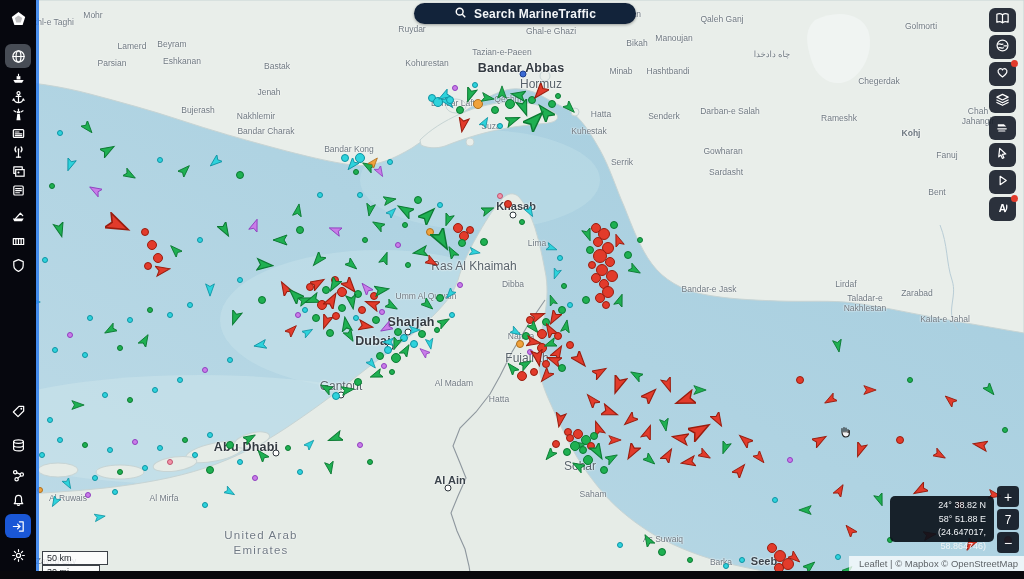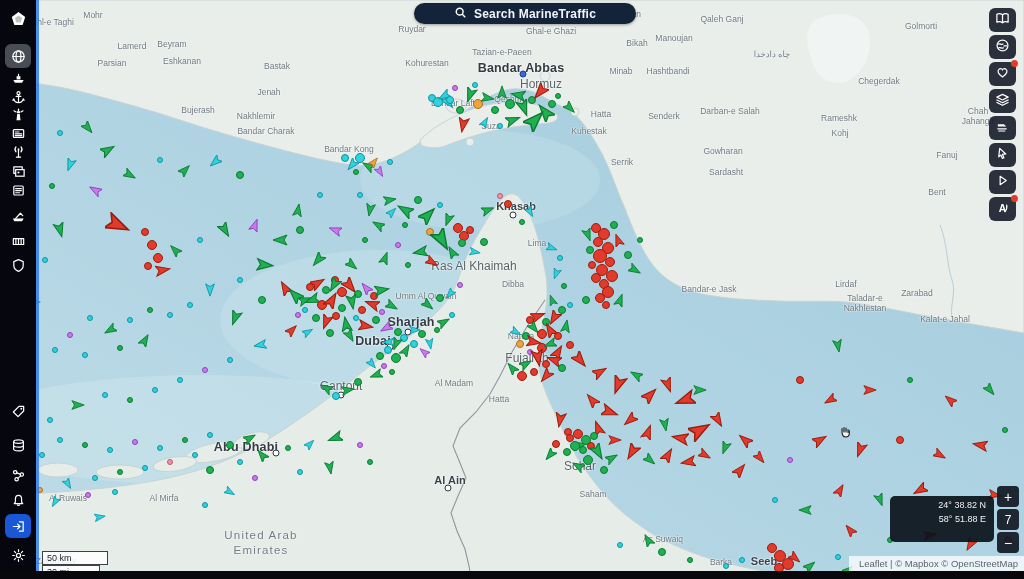--- a/index.html
+++ b/index.html
@@ -132,21 +132,21 @@
         <div class="map-label" style="left: 921px; top: 26px;">Golmorti</div>
         <div class="map-label" style="left: 772px; top: 54px;">چاه دادخدا</div>
         <div class="map-label" style="left: 621px; top: 71px;">Minab</div>
         <div class="map-label" style="left: 668px; top: 71px;">Hashtbandi</div>
         <div class="map-label" style="left: 879px; top: 81px;">Chegerdak</div>
         <div class="map-label" style="left: 601px; top: 114px;">Hatta</div>
         <div class="map-label" style="left: 589px; top: 131px;">Kuhestak</div>
         <div class="map-label" style="left: 664px; top: 116px;">Senderk</div>
         <div class="map-label" style="left: 730px; top: 111px;">Darban-e Salah</div>
         <div class="map-label" style="left: 839px; top: 118px;">Rameshk</div>
-        <div class="map-label" style="left: 840px; top: 133px;">Kohj</div>
+        <div class="map-label" style="left: 911px; top: 133px; font-weight: bold;">Kohj</div>
         <div class="map-label" style="left: 978px; top: 116px;">Chah Jahangir</div>
         <div class="map-label" style="left: 723px; top: 151px;">Gowharan</div>
         <div class="map-label" style="left: 726px; top: 172px;">Sardasht</div>
         <div class="map-label" style="left: 622px; top: 162px;">Serrik</div>
         <div class="map-label" style="left: 947px; top: 155px;">Fanuj</div>
         <div class="map-label" style="left: 937px; top: 192px;">Bent</div>
         <div class="map-label l" style="left: 516px; top: 206px;">Khasab</div>
         <div class="map-label" style="left: 537px; top: 243px;">Lima</div>
         <div class="map-label m" style="left: 474px; top: 266px;">Ras Al Khaimah</div>
         <div class="map-label" style="left: 513px; top: 284px;">Dibba</div>
@@ -970,20 +970,21 @@
         </div>
       </div>
 
     <div class="zbtn" style="top:486px">+</div>
     <div class="zbtn" id="zoom-level" style="top:509px">7</div>
     <div class="zbtn" style="top:532px">−</div>
 
     <div id="coord-box">
       <div>24° 38.82 N</div>
       <div>58° 51.88 E</div>
+      <div>(24.647017, 58.864746)</div>
     </div>
 
     <div id="scale-bar">
       <div class="s-box" id="scale-km">50 km</div>
       <div class="s-box" id="scale-mi">30 mi</div>
     </div>
 
     <div id="attribution">Leaflet | © Mapbox © OpenStreetMap</div>
   </div>
 

